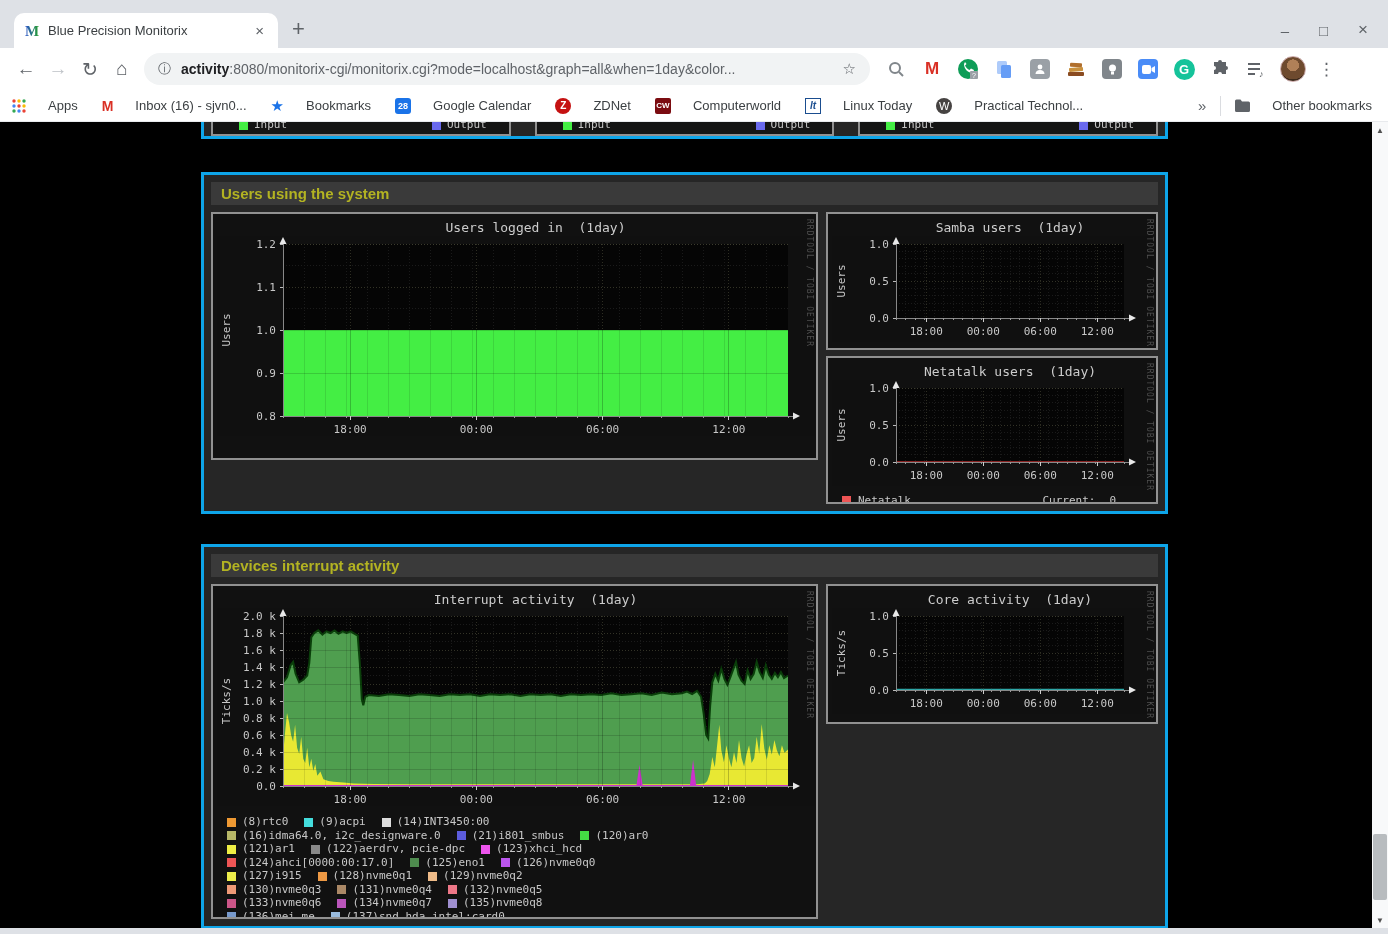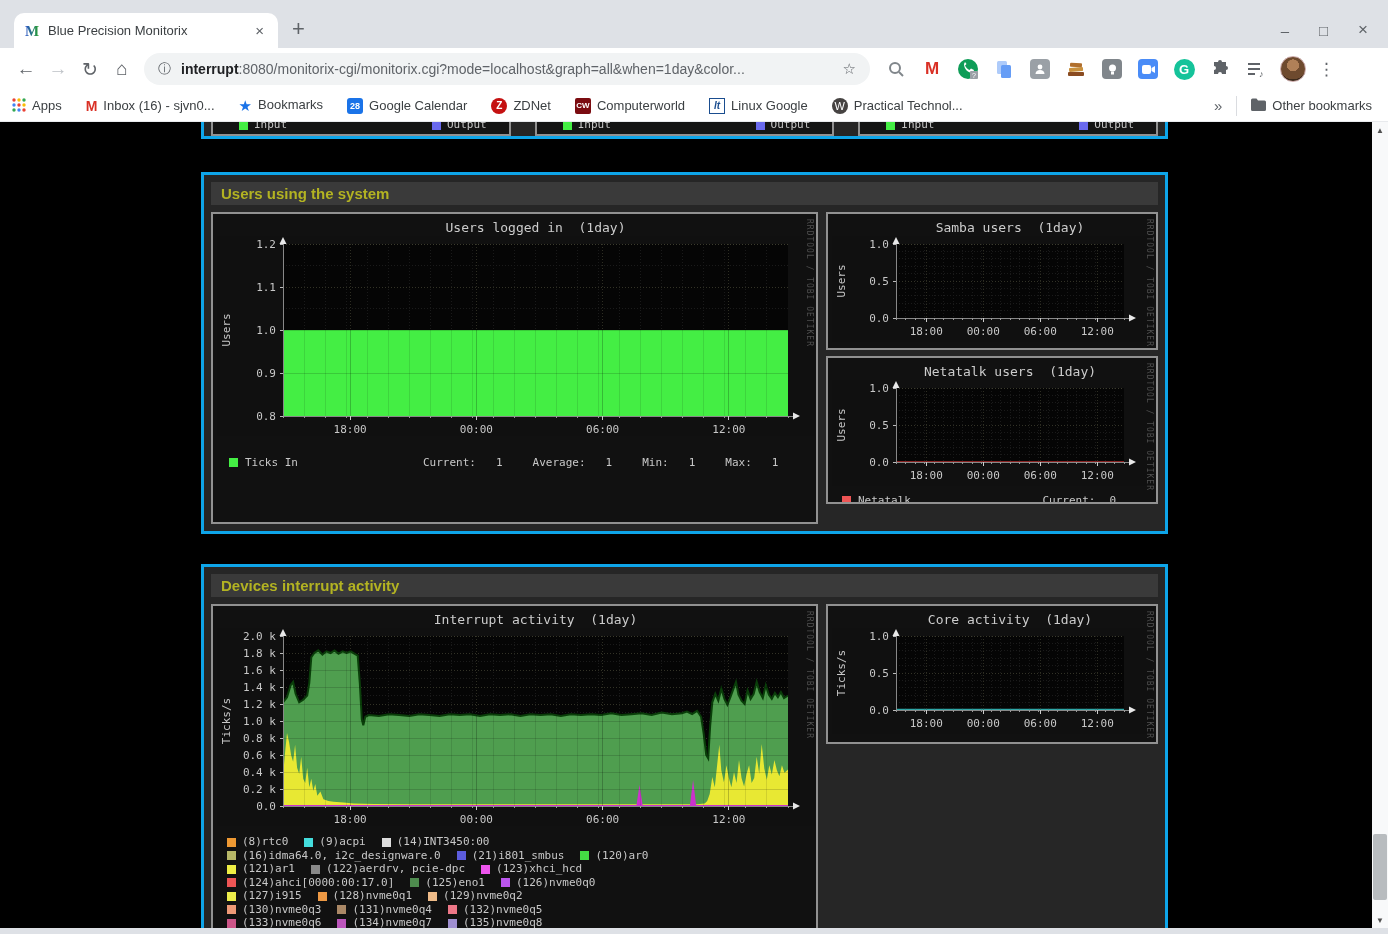--- a/index.html
+++ b/index.html
@@ -22,21 +22,21 @@
   .url-text b{color:#202124;font-weight:600;}
   .url-star{color:#5f6368;font-size:15px;margin-left:8px;}
   .ext-row{display:flex;align-items:center;gap:12px;margin-left:8px;}
   .exticon{width:24px;height:24px;display:flex;align-items:center;justify-content:center;position:relative;}
   .round-sq{width:20px;height:20px;border-radius:4px;display:flex;align-items:center;justify-content:center;}
   .gmail-m{color:#d93025;font-weight:bold;font-size:17px;}
   .gram-g{width:21px;height:21px;border-radius:50%;background:#15c39a;color:#fff;font-weight:bold;font-size:13px;display:flex;align-items:center;justify-content:center;}
   .avatar{width:26px;height:26px;border-radius:50%;background:radial-gradient(circle at 50% 35%, #b08058 0 30%, #6e4a2e 31% 70%, #3d2b1c 71%);border:1px solid #caa;}
   .menu-dots{color:#5f6368;font-size:17px;}
   .bookmarkbar{height:32px;background:#fff;display:flex;align-items:center;padding:0 12px;border-bottom:1px solid #e8eaed;}
-  .bm{display:flex;align-items:flex-start;gap:6px;font-size:13px;color:#3c4043;margin-right:24px;white-space:nowrap;}
+  .bm{display:flex;align-items:center;gap:22px;font-size:13px;color:#3c4043;margin-right:24px;white-space:nowrap;}
   .bm-badge{width:16px;height:16px;border-radius:3px;background:#1a73e8;color:#fff;font-size:9px;font-weight:bold;display:flex;align-items:center;justify-content:center;}
   .bm-cw{width:16px;height:16px;background:#7b0c11;color:#fff;font-size:8px;font-weight:bold;display:flex;align-items:center;justify-content:center;border-radius:2px;}
   .bm-lt{width:16px;height:16px;background:#fff;border:1px solid #1a4d8f;color:#1a4d8f;font-size:10px;font-weight:bold;display:flex;align-items:center;justify-content:center;font-style:italic;}
   .bm-wp{width:16px;height:16px;border-radius:50%;background:#464342;color:#fff;font-size:11px;display:flex;align-items:center;justify-content:center;}
   .bm-zd{width:16px;height:16px;border-radius:50%;background:#c51111;color:#fff;font-size:10px;font-weight:bold;display:flex;align-items:center;justify-content:center;}
   .bm-star{color:#1a73e8;font-size:15px;}
   .bm-gm{color:#d93025;font-weight:bold;font-size:14px;}
   .bm-sep{width:1px;height:20px;background:#dadce0;margin-right:14px;}
   .bm-chev{color:#5f6368;font-size:15px;margin-left:auto;margin-right:14px;}
 
@@ -102,21 +102,21 @@
   </div>
 </div>
 
 <div class="toolbar">
   <div class="navbtn">←</div>
   <div class="navbtn disabled">→</div>
   <div class="navbtn">↻</div>
   <div class="navbtn">⌂</div>
   <div class="urlbar">
     <span class="url-info">ⓘ</span>
-    <span class="url-text"><b>interrupt</b><span>:8080/monitorix-cgi/monitorix.cgi?mode=localhost&amp;graph=all&amp;when=1day&amp;color...</span></span>
+    <span class="url-text"><b>activity</b><span>:8080/monitorix-cgi/monitorix.cgi?mode=localhost&amp;graph=all&amp;when=1day&amp;color...</span></span>
     <span class="url-star">☆</span>
   </div>
   <div class="ext-row">
     <div class="exticon">
       <svg width="18" height="18" viewBox="0 0 18 18">
           <circle cx="8" cy="8" r="5" fill="none" stroke="#80868b" stroke-width="2"></circle>
           <line x1="12" y1="12" x2="16" y2="16" stroke="#80868b" stroke-width="2"></line>
         </svg>
     </div>
     <div class="exticon">
@@ -218,21 +218,21 @@
   <div class="bm">
     <span class="bm-zd">Z</span>
     <span>ZDNet</span>
   </div>
   <div class="bm">
     <span class="bm-cw">CW</span>
     <span>Computerworld</span>
   </div>
   <div class="bm">
     <span class="bm-lt">lt</span>
-    <span>Linux Google</span>
+    <span>Linux Today</span>
   </div>
   <div class="bm">
     <span class="bm-wp">W</span>
     <span>Practical Technol...</span>
   </div>
   <div class="bm-chev">»</div>
   <div class="bm-sep"></div>
   <div class="bm" style="margin-right:4px;">
     <svg width="15" height="13" viewBox="0 0 15 13">
         <path d="M0 2a1.5 1.5 0 0 1 1.5-1.5h4L7 2.5h6.5A1.5 1.5 0 0 1 15 4v7.5a1.5 1.5 0 0 1-1.5 1.5h-12A1.5 1.5 0 0 1 0 11.5z" fill="#5f6368"></path>
@@ -273,21 +273,21 @@
         <div class="mini-leg">
             <span class="sw" style="background: rgb(106, 106, 238);"></span>
             <span>Output</span>
           </div>
       </div>
     </div>
 
     <div class="sect" style="margin-top:33px;">
       <div class="sect-title">Users using the system</div>
       <div class="sect-body">
-        <div class="gpanel big" style="height:312px;">
+        <div class="gpanel big" style="height:248px;">
           <div class="rrd-title big">Users logged in  (1day)</div>
           <svg viewBox="0 0 598 200" width="598" height="200">
               <rect x="0" y="0" width="598" height="200" fill="#101010"></rect>
               <rect x="66" y="8" width="505" height="172" fill="#050505"></rect>
               <line x1="87.04166666666666" y1="8" x2="87.04166666666666" y2="180" stroke="#1e1e1e" stroke-dasharray="1,2" stroke-width="1" shape-rendering="crispEdges"></line>
               <line x1="108.08333333333333" y1="8" x2="108.08333333333333" y2="180" stroke="#1e1e1e" stroke-dasharray="1,2" stroke-width="1" shape-rendering="crispEdges"></line>
               <line x1="129.125" y1="8" x2="129.125" y2="180" stroke="#1e1e1e" stroke-dasharray="1,2" stroke-width="1" shape-rendering="crispEdges"></line>
               <line x1="150.16666666666666" y1="8" x2="150.16666666666666" y2="180" stroke="#1e1e1e" stroke-dasharray="1,2" stroke-width="1" shape-rendering="crispEdges"></line>
               <line x1="171.20833333333334" y1="8" x2="171.20833333333334" y2="180" stroke="#1e1e1e" stroke-dasharray="1,2" stroke-width="1" shape-rendering="crispEdges"></line>
               <line x1="192.25" y1="8" x2="192.25" y2="180" stroke="#1e1e1e" stroke-dasharray="1,2" stroke-width="1" shape-rendering="crispEdges"></line>

